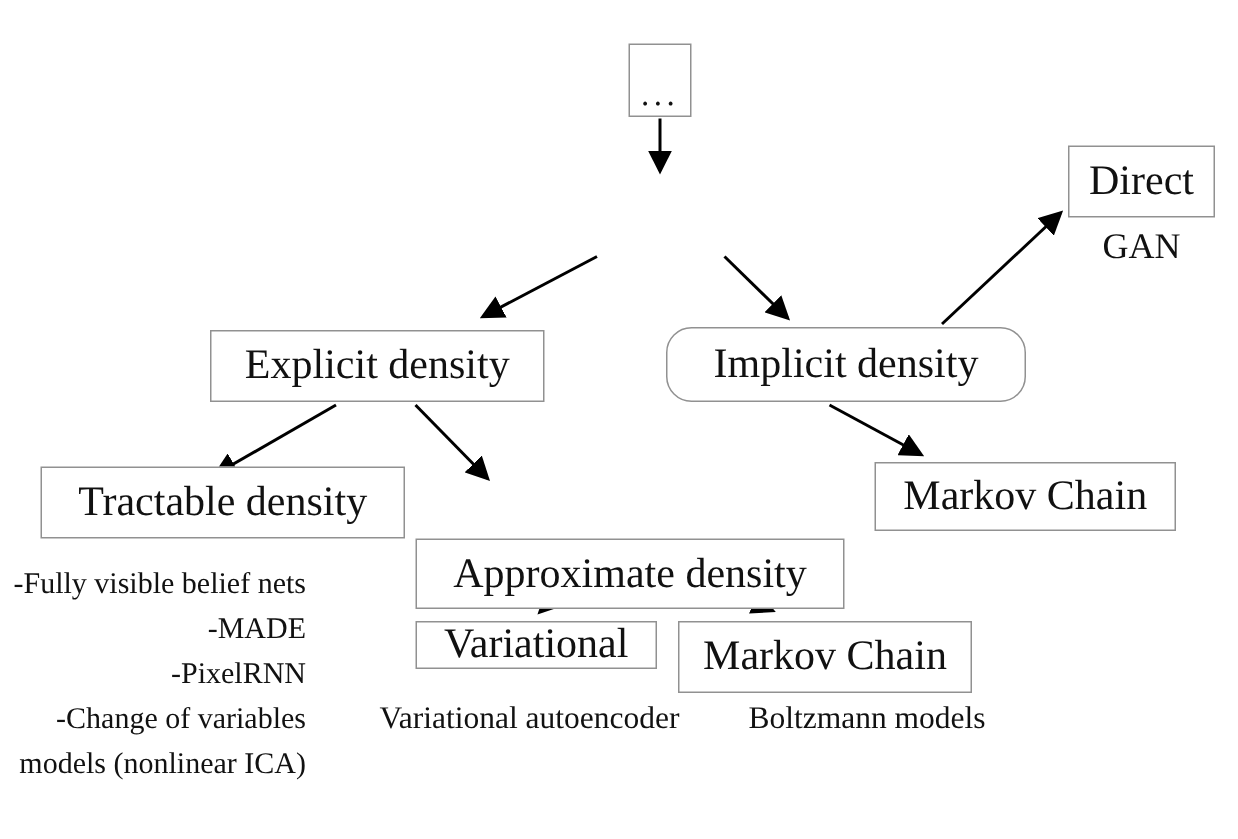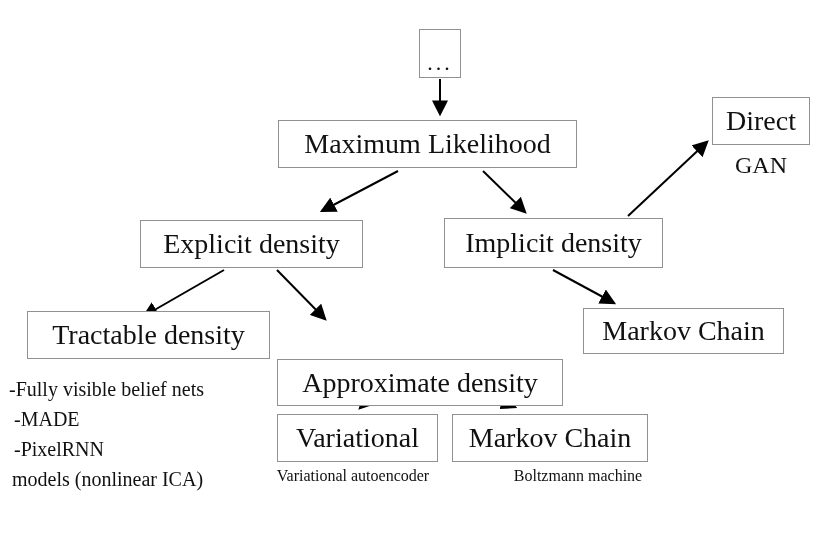--- a/index.html
+++ b/index.html
@@ -19,24 +19,24 @@
     border:1px solid #919191;
     display:flex;align-items:center;justify-content:center;
     font-size:28px;line-height:1;white-space:nowrap;
     box-sizing:border-box;
   }
   .node.root{font-size:22px;letter-spacing:3px;padding-top:18px;}
   .freelabel{
     position:absolute;text-align:center;font-size:24px;line-height:1;
     white-space:nowrap;
   }
-  .freelabel.small{font-size:16px;}
+  .freelabel.small{font-size:21px;}
   .examples{
     position:absolute;left:9px;top:374px;
-    font-size:20px;line-height:30px;white-space:nowrap;
+    font-size:20px;line-height:30px;white-space:nowrap;text-align:right;
   }
   .examples .indent1{padding-left:5px;}
   .examples .indent2{padding-left:3px;}
 </style>
 </head>
 <body>
 
 <div class="canvas">
 
   <svg class="arrows" viewBox="0 0 825 559">
@@ -51,41 +51,41 @@
     <line x1="628" y1="216" x2="707" y2="142" marker-end="url(#ah)"></line>
     <line x1="553" y1="270" x2="614" y2="303" marker-end="url(#ah)"></line>
     <line x1="224" y1="270" x2="144" y2="316" marker-end="url(#ah)"></line>
     <line x1="277" y1="270" x2="325" y2="319" marker-end="url(#ah)"></line>
     <line x1="393" y1="375" x2="360" y2="408" marker-end="url(#ah)"></line>
     <line x1="440" y1="375" x2="515" y2="407" marker-end="url(#ah)"></line>
   </svg>
 
   <div class="node root" style="left:419px;top:29px;width:42px;height:49px;">...</div>
 
-  <div class="node" style="left:278px;top:120px;width:299px;height:48px;">Maximum Likelihood</div>
 
   <div class="node" style="left:140px;top:220px;width:223px;height:48px;">Explicit density</div>
 
-  <div class="node" style="left:444px;top:218px;width:219px;height:50px;">Implicit density</div>
+  <div class="node" style="left:444px;top:218px;width:240px;height:50px;border-radius:17px;">Implicit density</div>
 
   <div class="node" style="left:712px;top:97px;width:98px;height:48px;text-align:center;">Direct</div>
   <div class="freelabel" style="left:712px;top:153px;width:98px;">GAN</div>
 
   <div class="node" style="left:583px;top:308px;width:201px;height:46px;">Markov Chain</div>
 
   <div class="node" style="left:27px;top:311px;width:243px;height:48px;">Tractable density</div>
 
   <div class="node" style="left:277px;top:326px;width:286px;height:47px;margin-top:33px;">Approximate density</div>
 
-  <div class="node" style="left:277px;top:414px;width:161px;height:48px;">Variational</div>
+  <div class="node" style="left:277px;top:414px;width:161px;height:32px;">Variational</div>
   <div class="freelabel small" style="left:238px;top:468px;width:230px;">Variational autoencoder</div>
 
   <div class="node" style="left:452px;top:414px;width:196px;height:48px;">Markov Chain</div>
-  <div class="freelabel small" style="left:478px;top:468px;width:200px;">Boltzmann machine</div>
+  <div class="freelabel small" style="left:478px;top:468px;width:200px;">Boltzmann models</div>
 
   <div class="examples">
     <div>-Fully visible belief nets</div>
     <div class="indent1">-MADE</div>
     <div class="indent1">-PixelRNN</div>
+    <div>-Change of variables</div>
     <div class="indent2">models (nonlinear ICA)</div>
   </div>
 
 </div>
 
 </body></html>

